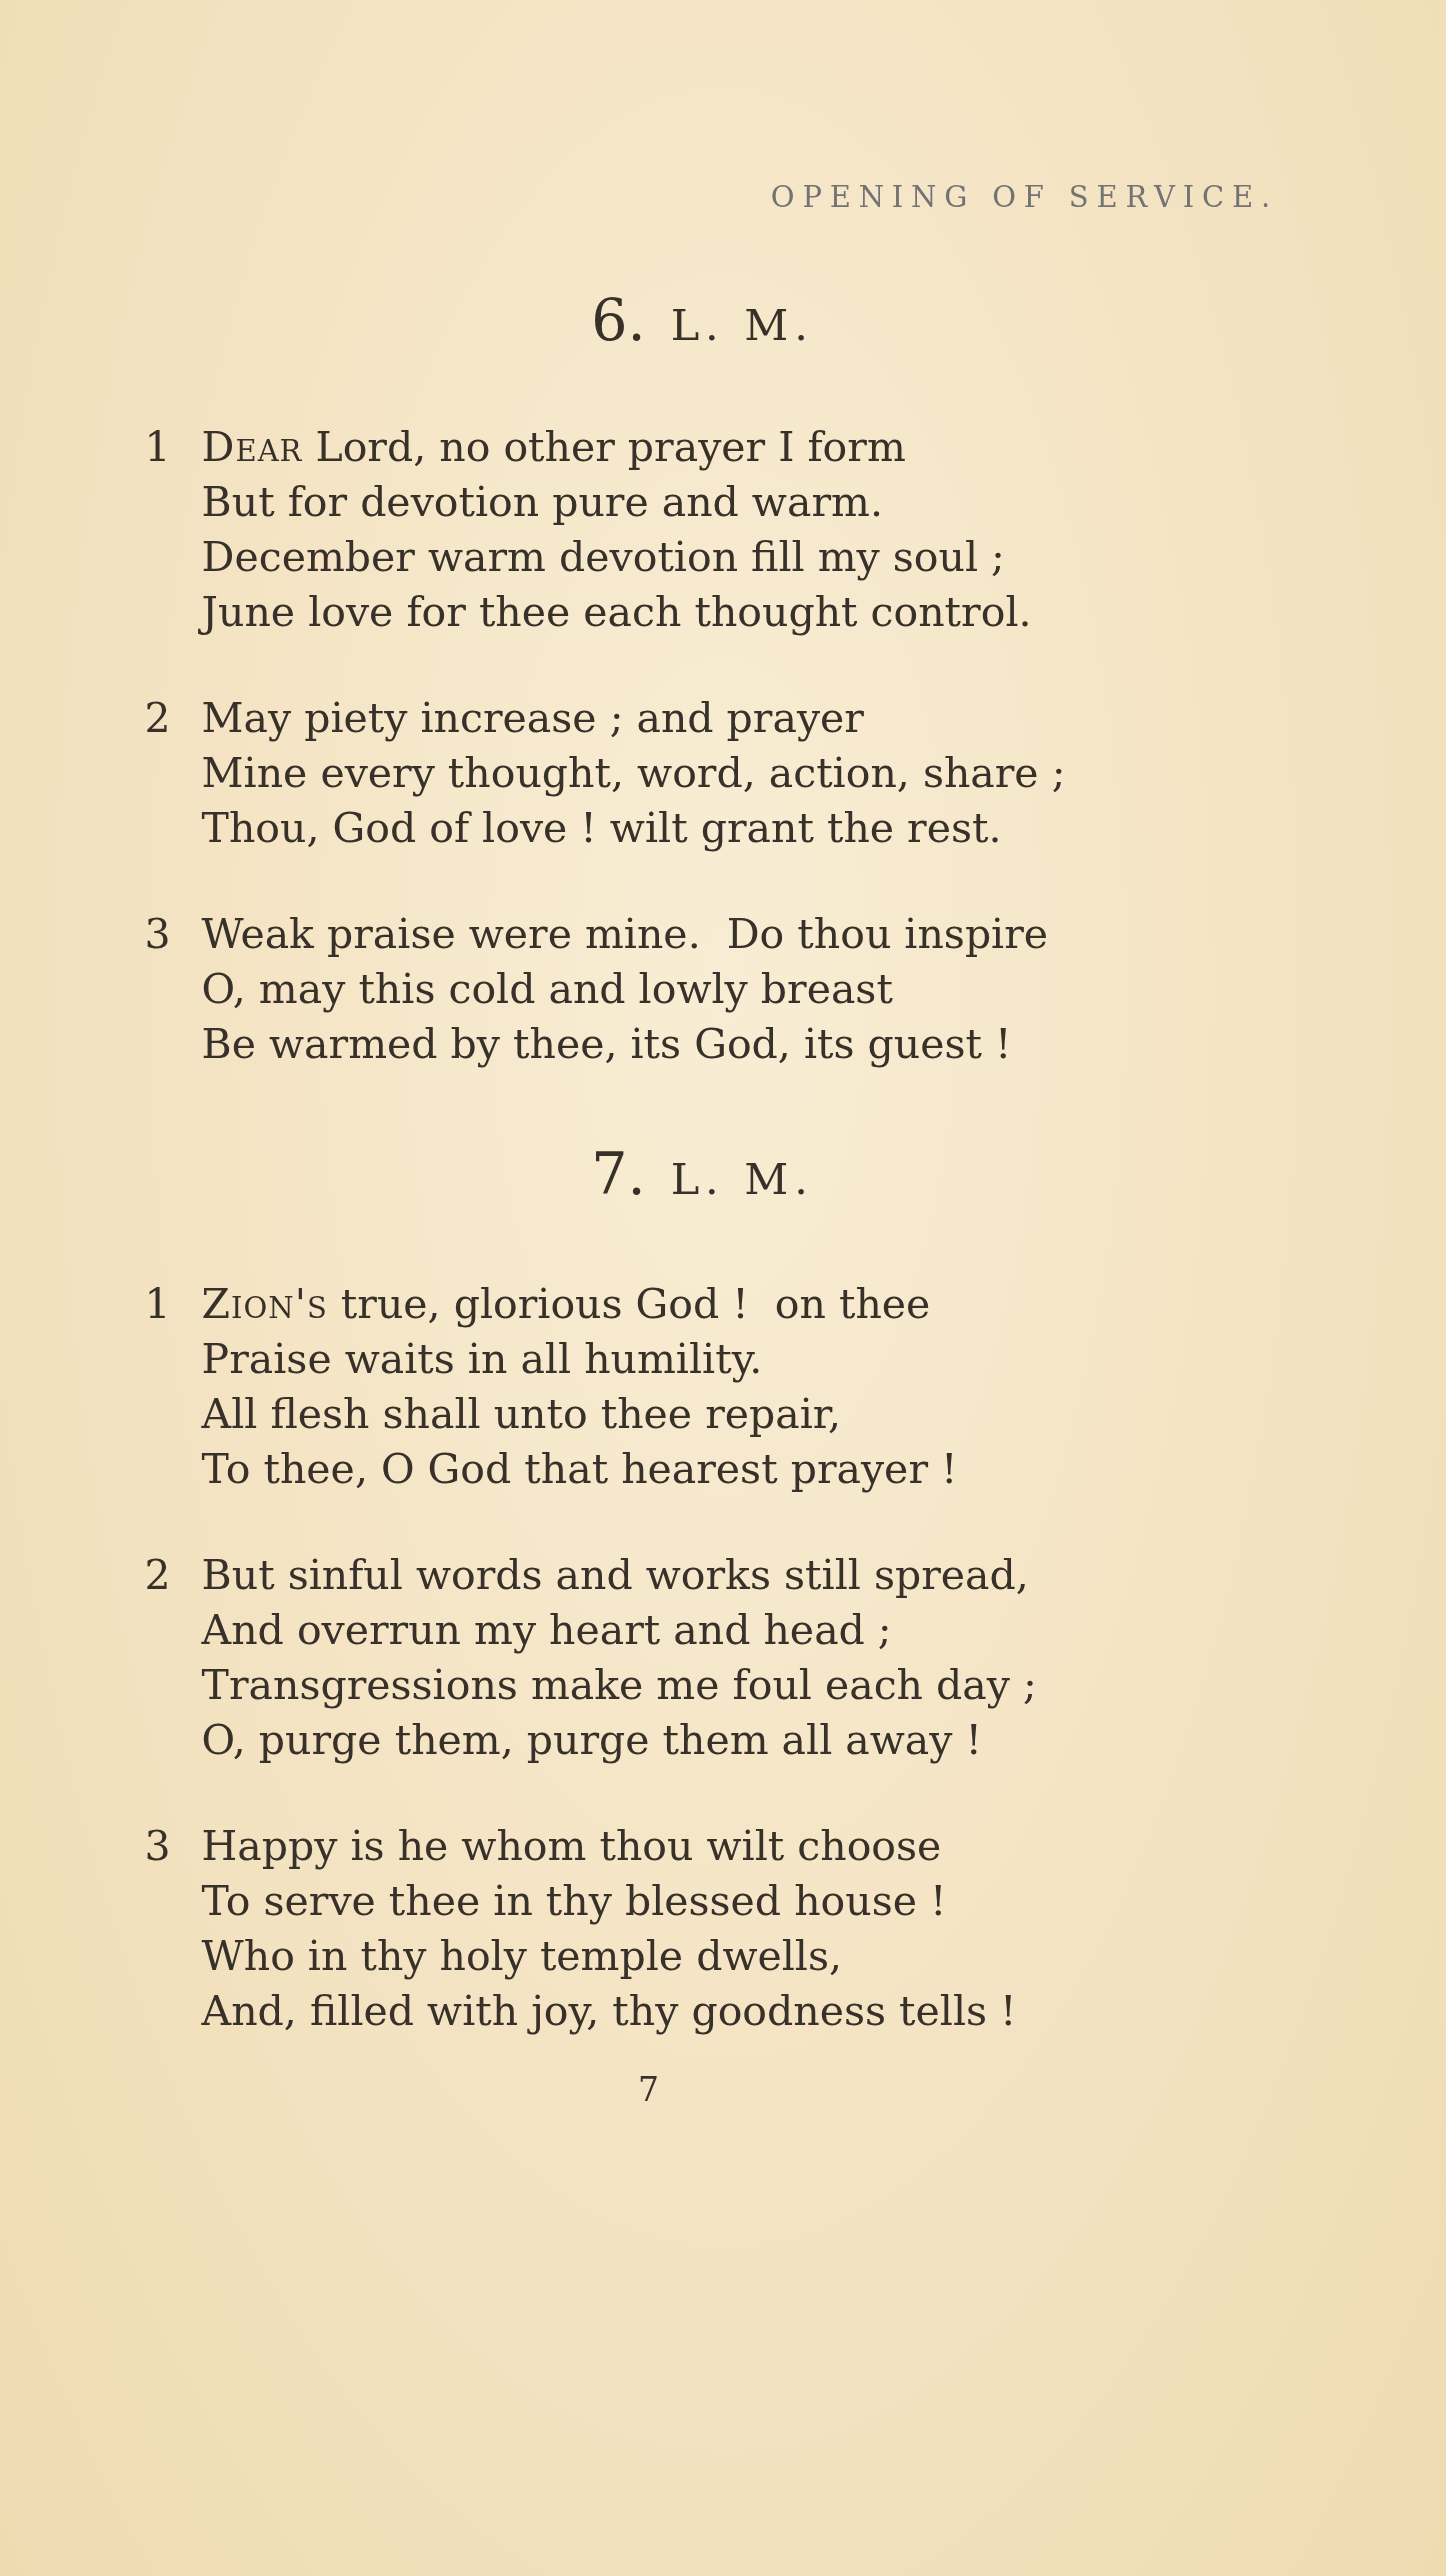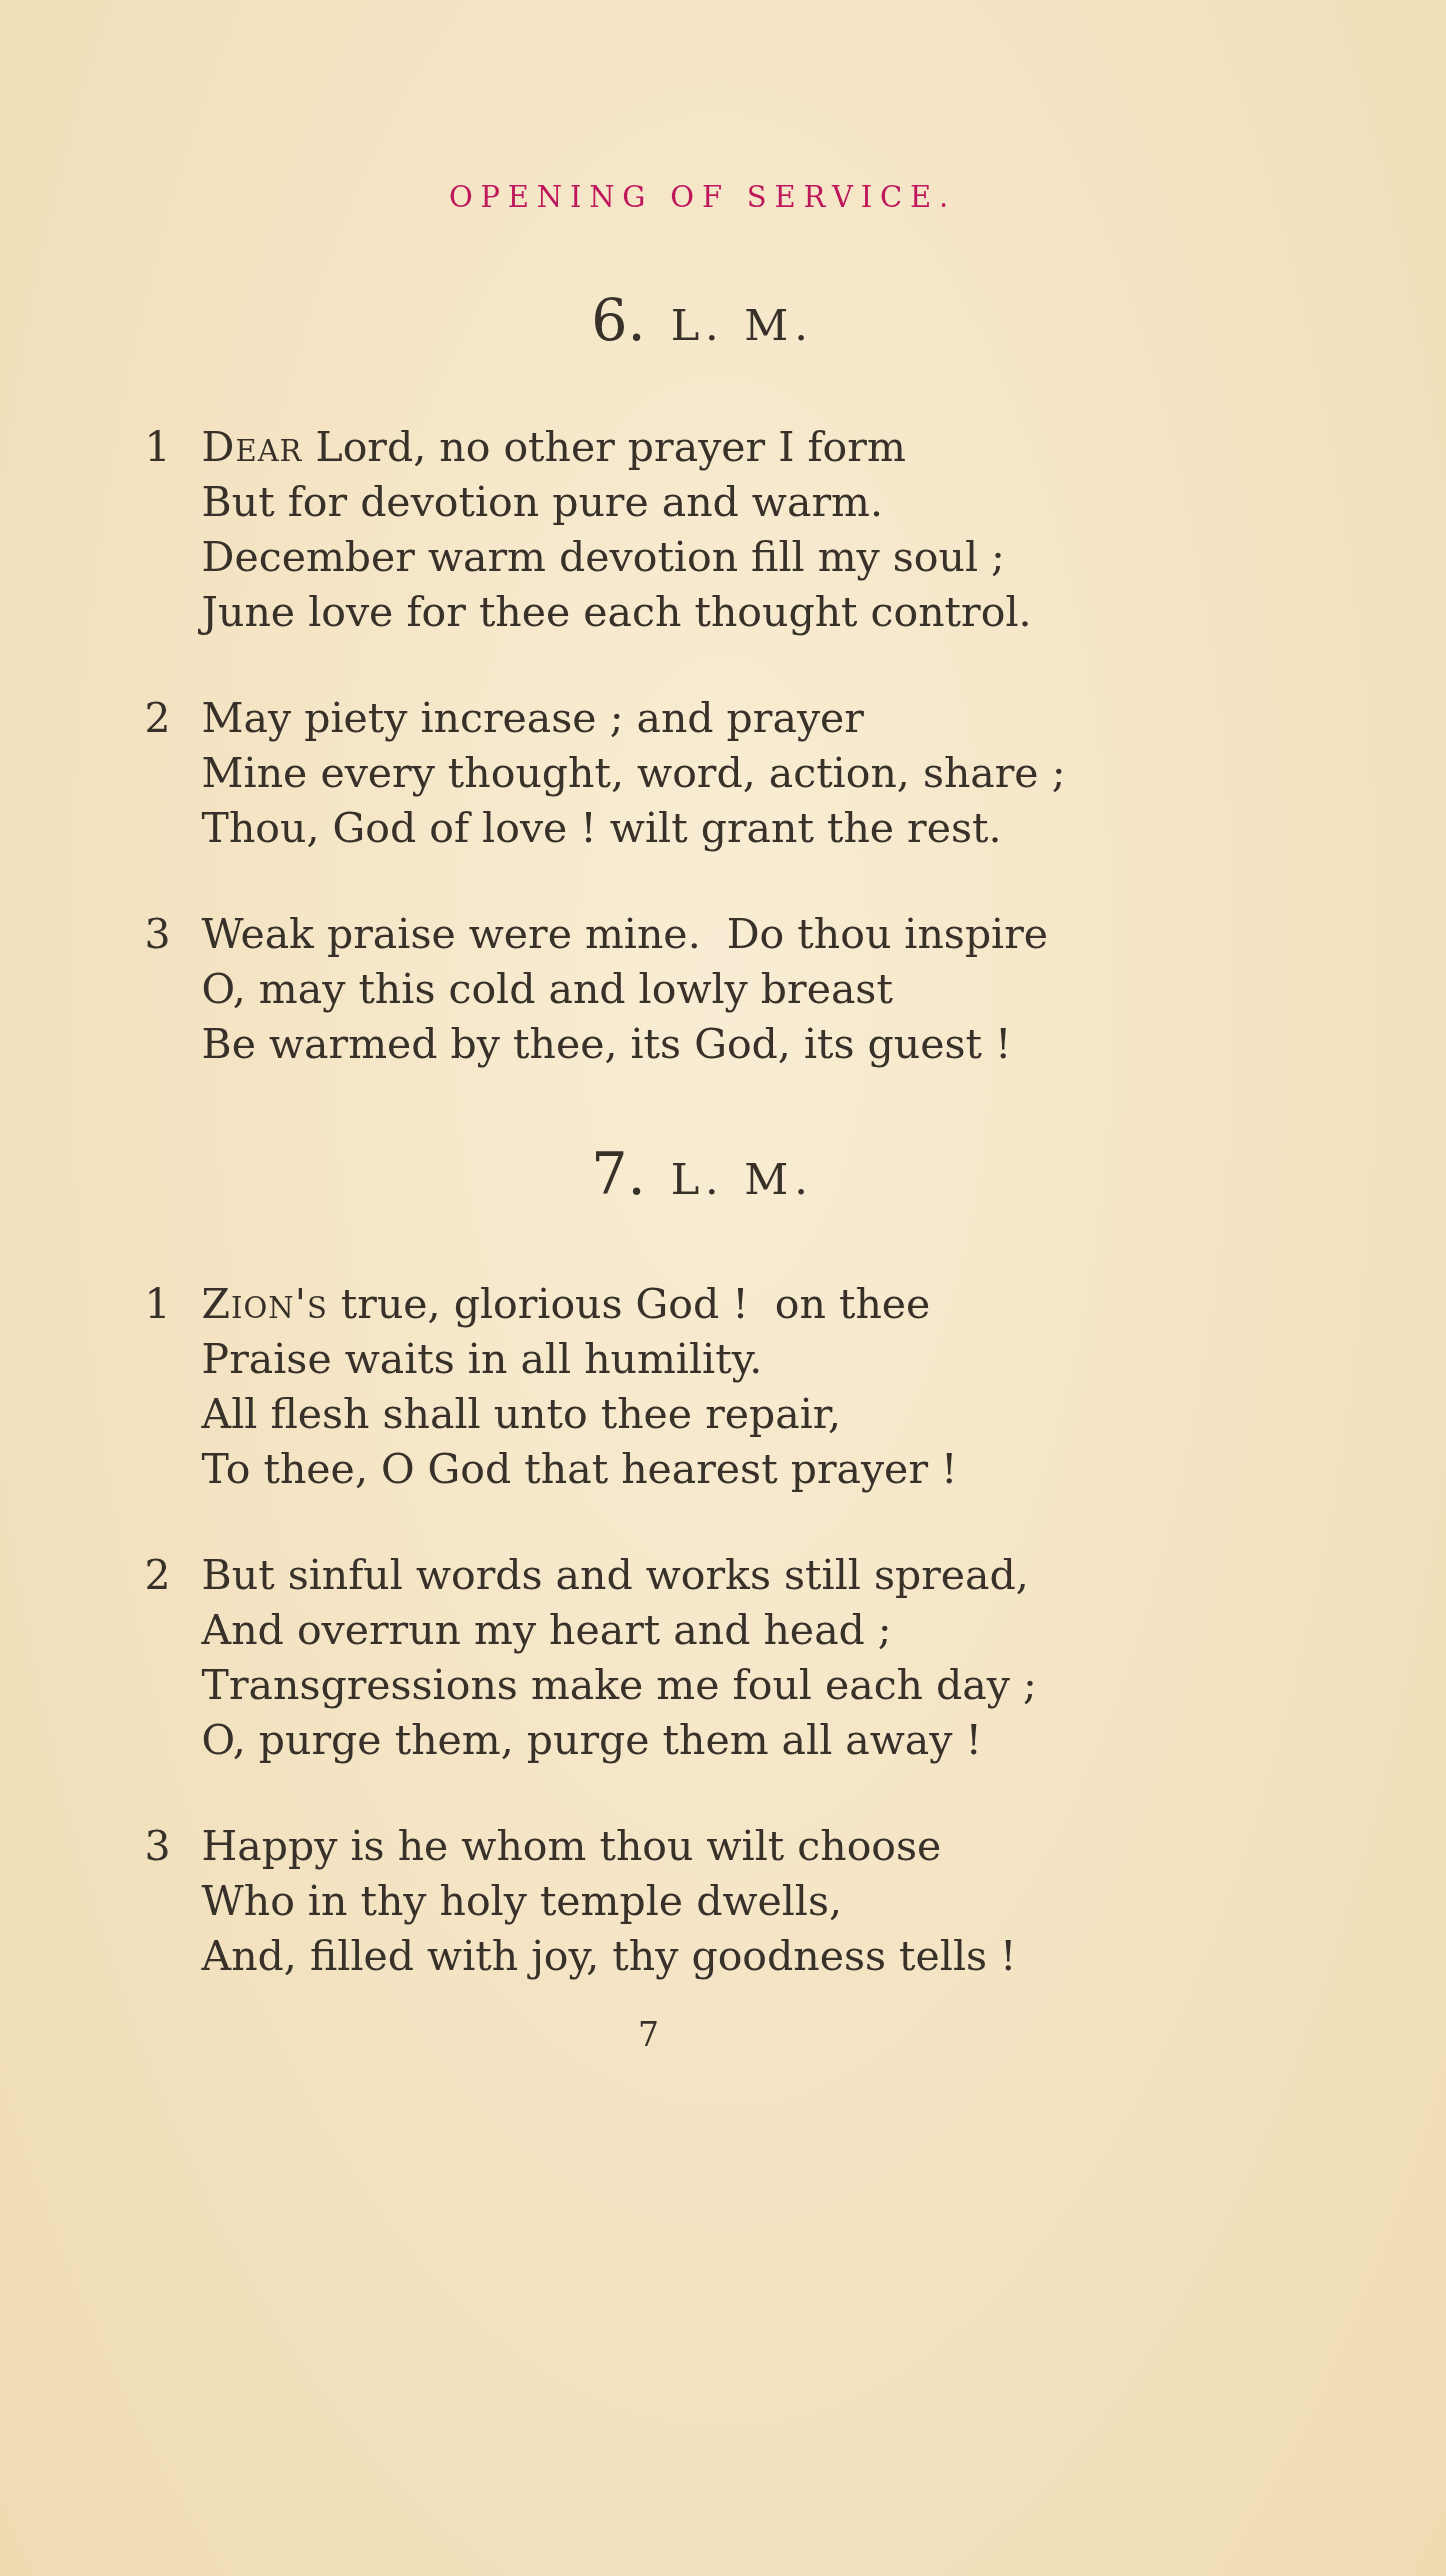--- a/index.html
+++ b/index.html
@@ -24,24 +24,24 @@
     box-sizing: border-box;
     width: 1447px;
     height: 2576px;
     padding-top: 180px;
   }
   .content {
     width: 1151px;
     margin-left: 127px;
   }
   .running-head {
-    text-align: center;
+    text-align: right;
     font-size: 29px;
     letter-spacing: 7.8px;
-    color: #be185d;
+    color: #737373;
   }
   .hymn-heading {
     text-align: center;
     margin-top: 72px;
     margin-bottom: 51px;
     line-height: 68px;
     white-space: nowrap;
   }
   .hymn-heading.second {
     margin-top: 68px;
@@ -153,20 +153,21 @@
           <div class="line">And overrun my heart and head ;</div>
           <div class="line">Transgressions make me foul each day ;</div>
           <div class="line">O, purge them, purge them all away !</div>
         </div>
       </div>
 
       <div class="stanza">
         <div class="stanza-num">3</div>
         <div class="stanza-lines">
           <div class="line">Happy is he whom thou wilt choose</div>
+          <div class="line">To serve thee in thy blessed house !</div>
           <div class="line">Who in thy holy temple dwells,</div>
           <div class="line">And, filled with joy, thy goodness tells !</div>
         </div>
       </div>
     </div>
 
     <div class="page-number">7</div>
 
   </div>
 </div>

